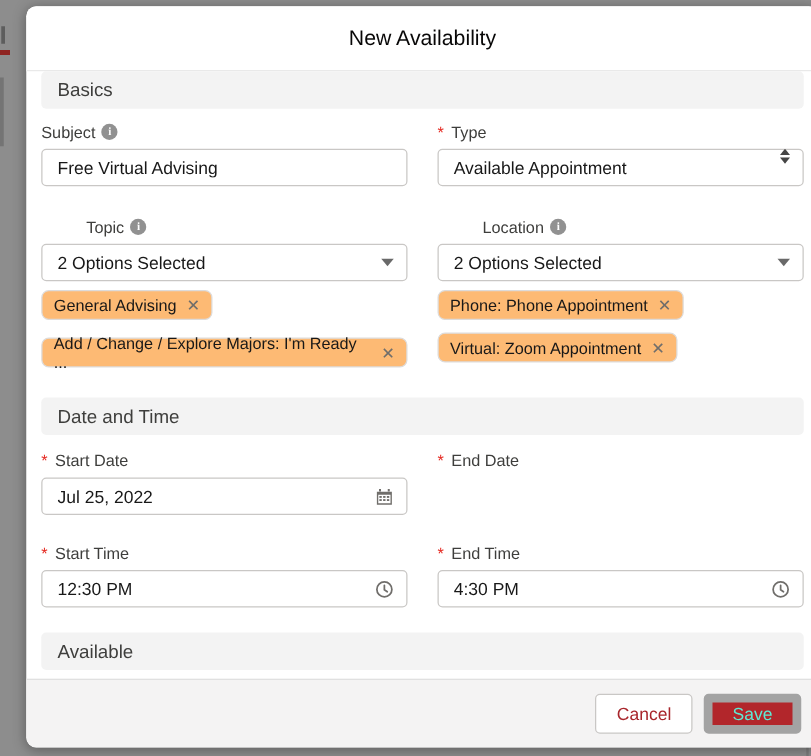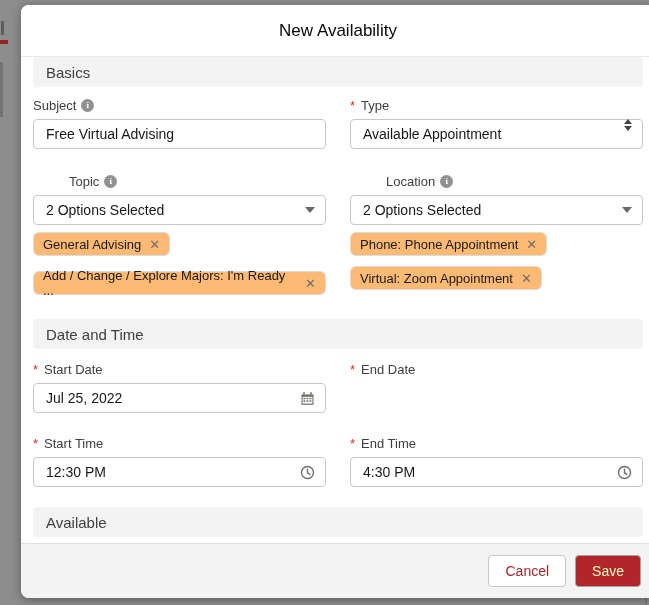--- a/index.html
+++ b/index.html
@@ -91,21 +91,21 @@
   .modal-footer {
     flex:0 0 55px; background:#f4f3f3; border-top:1px solid #e0e0e0;
     display:flex; align-items:center; justify-content:flex-end; gap:9px;
     padding:0 14px;
   }
   .btn {
     height:32px; border-radius:4px; font-size:14px; padding:0 16px;
     font-family:"Liberation Sans",sans-serif; cursor:pointer;
   }
   .btn-cancel { background:#fff; border:1px solid #c9c7c5; color:#a8262c; }
-  .btn-save { background:#b2262b; border:1px solid #a3a3a3; color:#fef9c3; }
+  .btn-save { background:#b2262b; border:7px solid #a3a3a3; color:#5eead4; }
 
   svg.gicon { display:block; }
 </style>
 </head>
 <body>
 
 <div class="bg-frag frag-dark-left"></div>
 <div class="bg-frag frag-red-left"></div>
 <div class="bg-frag frag-seam-left"></div>
 <div class="bg-frag frag-dark-right"></div>

